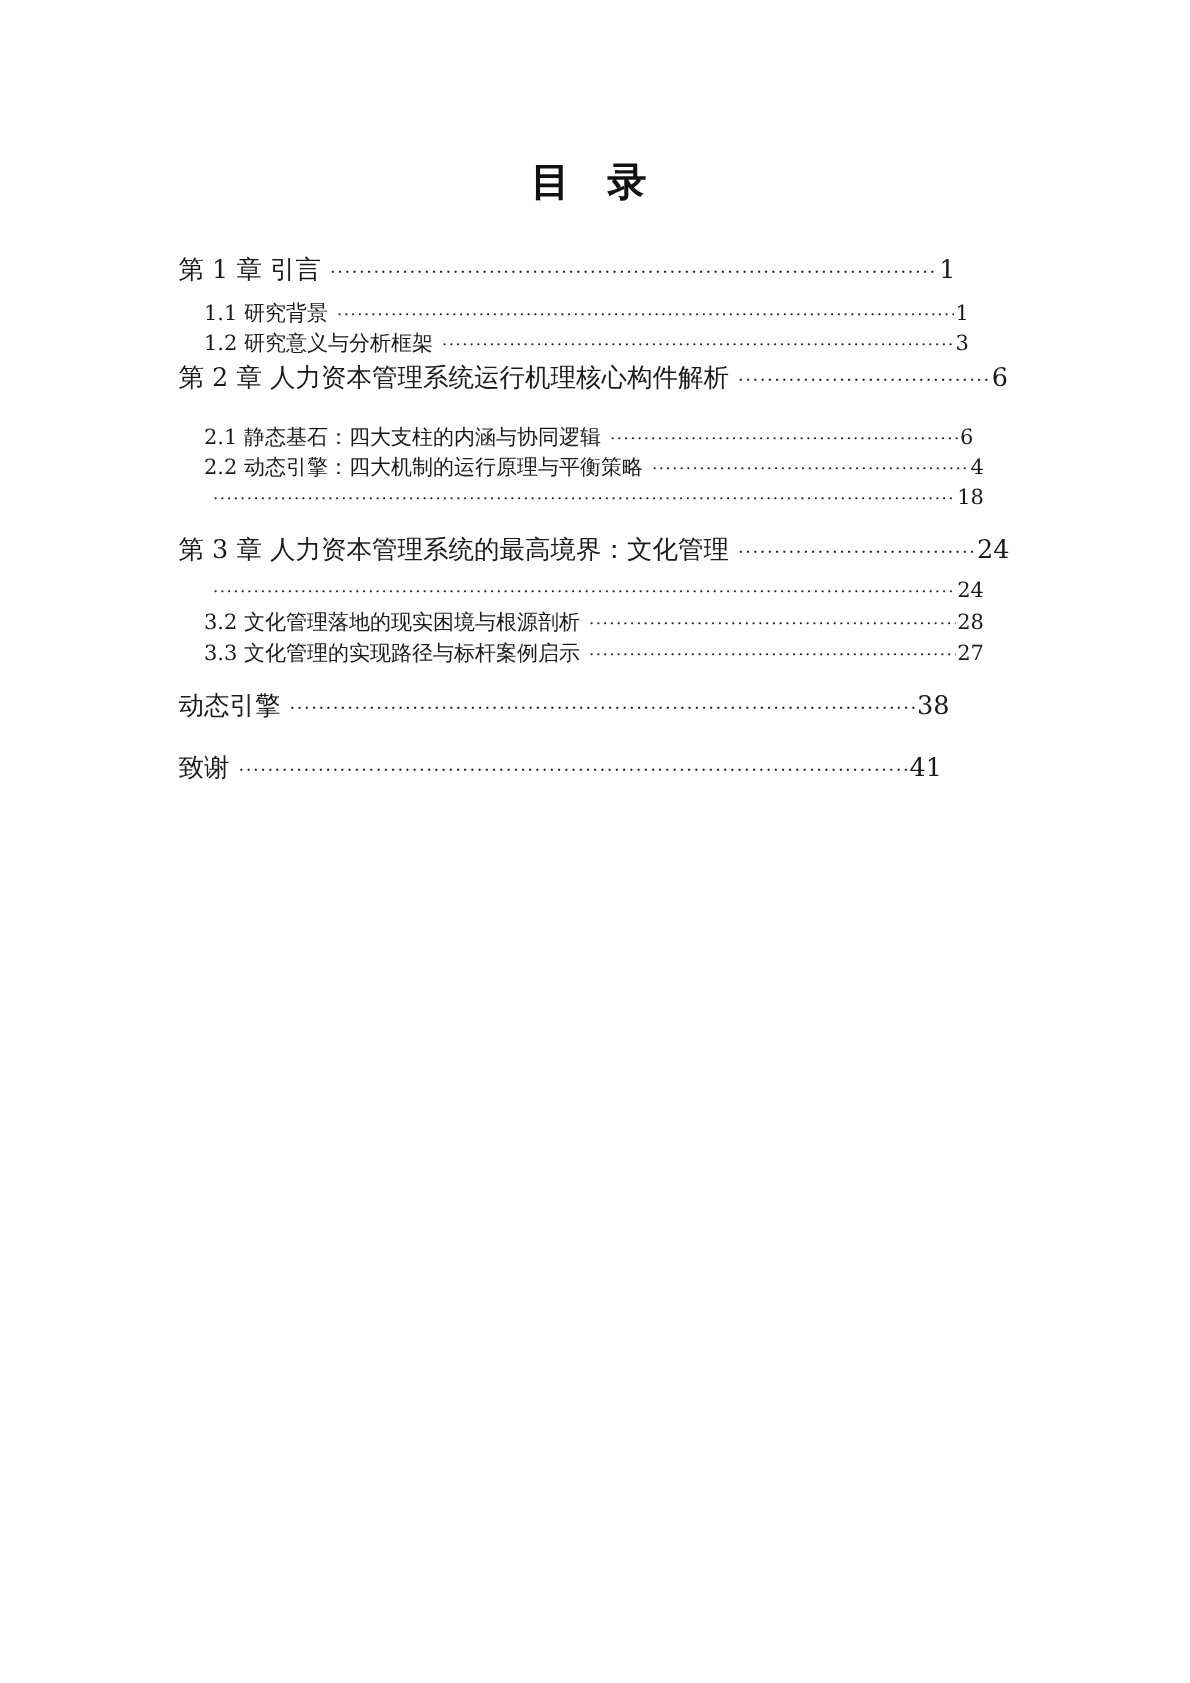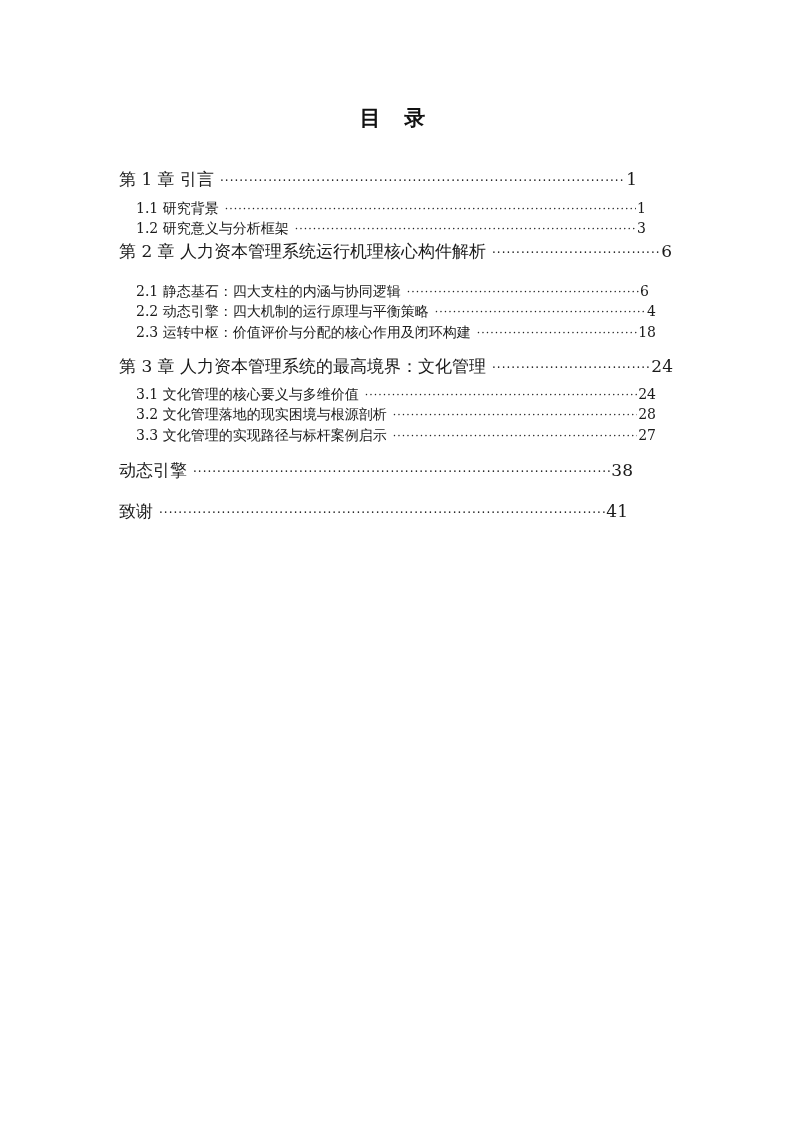--- a/index.html
+++ b/index.html
@@ -1,19 +1,19 @@
 <!DOCTYPE html>
 <html><head>
 <meta charset="utf-8">
 <style>
   html, body { margin: 0; padding: 0; background: #ffffff; }
   body { width: 793px; height: 1122px; position: relative; overflow: hidden;
          font-family: "DejaVu Serif", "Liberation Serif", serif; color: #1a1a1a; }
   .title { position: absolute; left: 0; width: 793px; top: 104px; text-align: center;
-           font-family: "DejaVu Sans", sans-serif; font-weight: bold; font-size: 21px; letter-spacing: 8px; color: #111; }
+           font-family: "DejaVu Sans", sans-serif; font-weight: bold; font-size: 26px; letter-spacing: 8px; color: #111; }
   .toc-line { position: absolute; display: flex; align-items: baseline; white-space: nowrap; }
   .toc-line .label { flex: 0 0 auto; }
   .toc-line .leader { flex: 1 1 auto; overflow: hidden; margin: 0 1px 0 6px; letter-spacing: 1px; color: #222; }
   .toc-line .page { flex: 0 0 auto; }
   .lvl1 { font-size: 17px; left: 119px; }
   .lvl2 { font-size: 14px; left: 136px; }
   .lvl1 .leader { font-size: 12px; }
   .lvl2 .leader { font-size: 11px; }
 </style>
 </head>
@@ -46,31 +46,29 @@
     <span class="label">2.1  静态基石：四大支柱的内涵与协同逻辑</span>
     <span class="leader">········································································································································································································</span>
     <span class="page">6</span>
   </div>
   <div class="toc-line lvl2" style="top: 303px; width: 520px;">
     <span class="label">2.2  动态引擎：四大机制的运行原理与平衡策略</span>
     <span class="leader">········································································································································································································</span>
     <span class="page">4</span>
   </div>
   <div class="toc-line lvl2" style="top: 324px; width: 520px;">
-    <span class="label">2.3  运转中枢：价值评价与分配的核心作用及闭环构建</span>
     <span class="leader">········································································································································································································</span>
     <span class="page">18</span>
   </div>
   <div class="toc-line lvl1" style="top: 355px; width: 554px;">
     <span class="label">第 3 章  人力资本管理系统的最高境界：文化管理</span>
     <span class="leader">········································································································································································································</span>
     <span class="page">24</span>
   </div>
   <div class="toc-line lvl2" style="top: 386px; width: 520px;">
-    <span class="label">3.1  文化管理的核心要义与多维价值</span>
     <span class="leader">········································································································································································································</span>
     <span class="page">24</span>
   </div>
   <div class="toc-line lvl2" style="top: 406px; width: 520px;">
     <span class="label">3.2  文化管理落地的现实困境与根源剖析</span>
     <span class="leader">········································································································································································································</span>
     <span class="page">28</span>
   </div>
   <div class="toc-line lvl2" style="top: 427px; width: 520px;">
     <span class="label">3.3  文化管理的实现路径与标杆案例启示</span>

